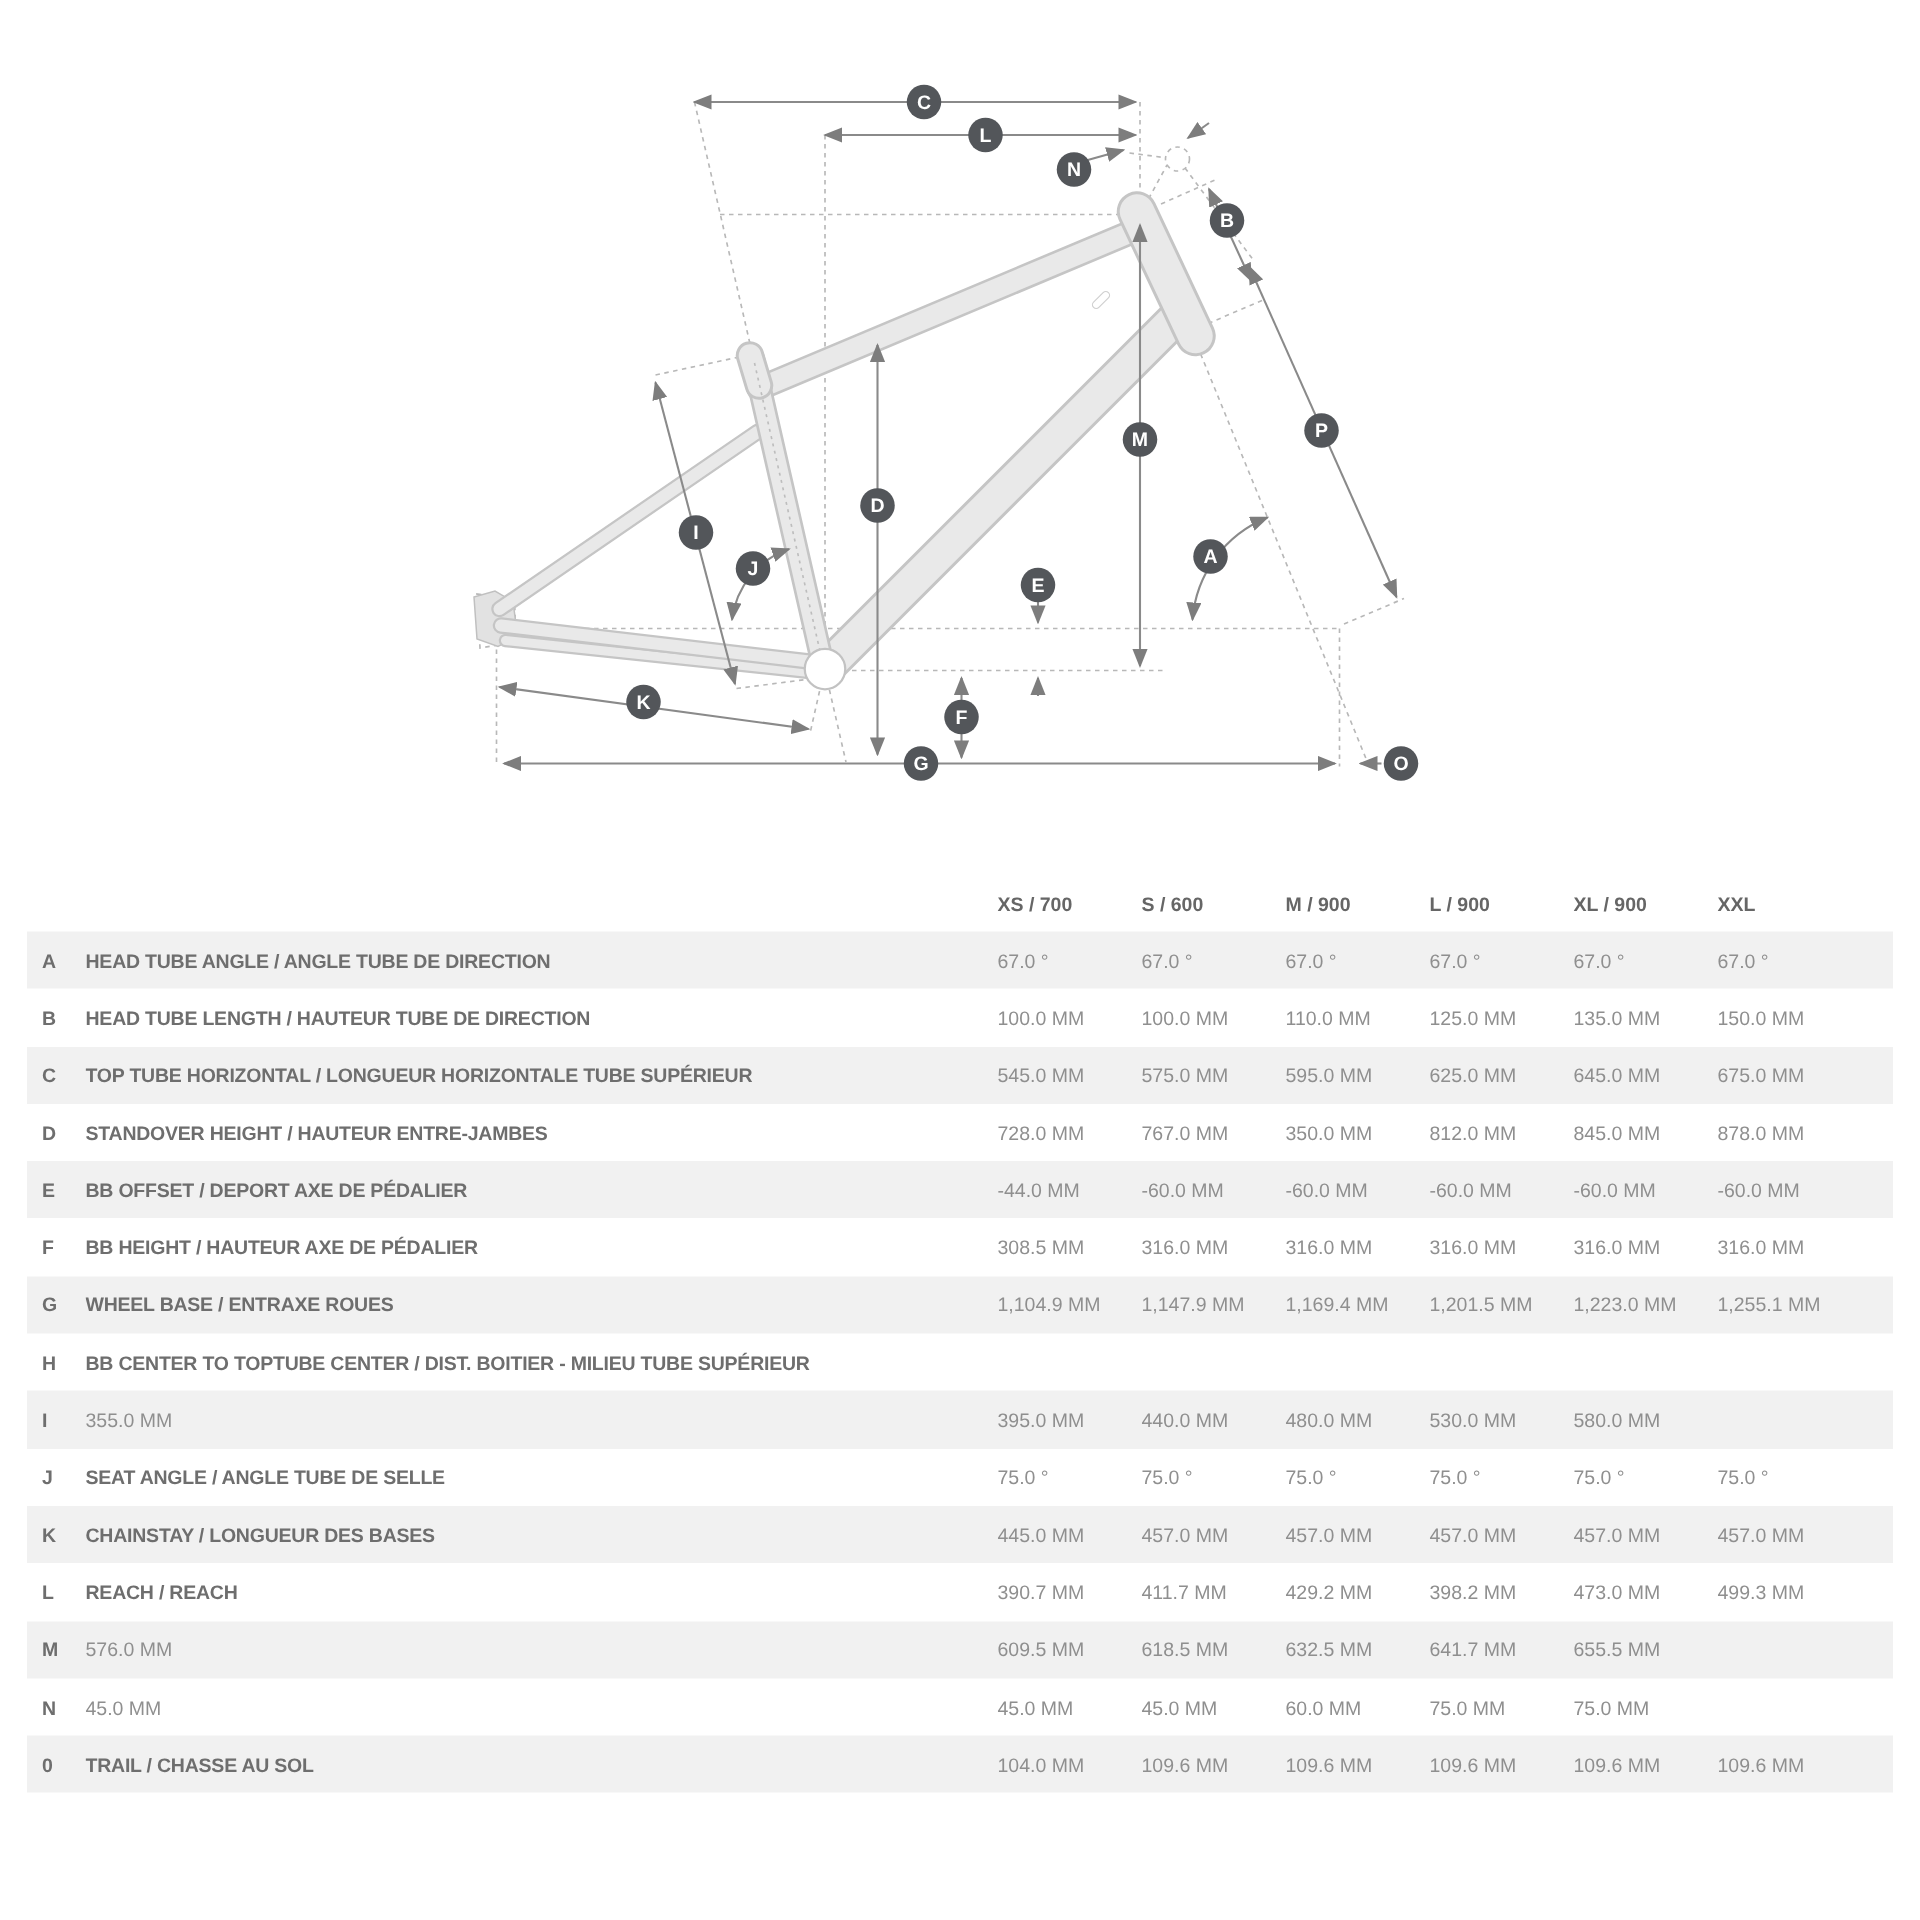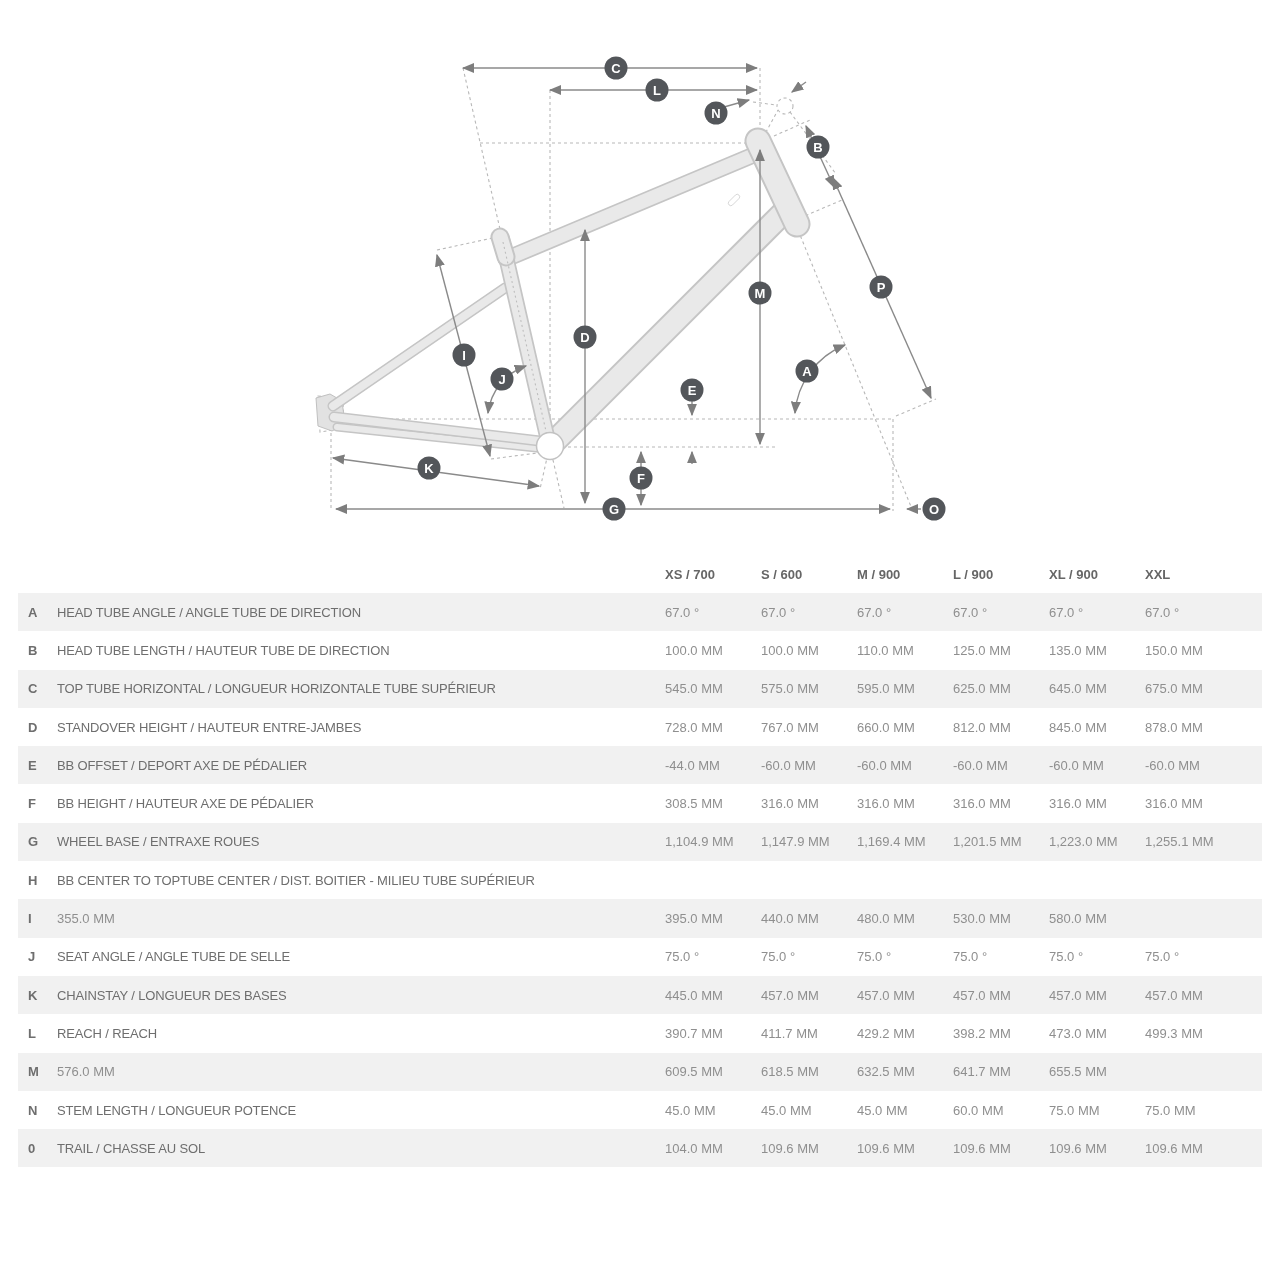--- a/index.html
+++ b/index.html
@@ -2,29 +2,29 @@
 <html><head>
 <meta charset="utf-8">
 <style>
   html,body{margin:0;padding:0;background:#ffffff;}
   body{width:1280px;height:1280px;position:relative;overflow:hidden;
        font-family:"Liberation Sans",sans-serif;}
   .stage{position:absolute;inset:0;}
   #diagram{position:absolute;left:0;top:0;}
 
   
-  .geo-table{position:absolute;left:18px;top:556px;width:1244px;font-size:13px;}
+  .geo-table{position:absolute;left:18px;top:584px;width:1244px;font-size:13px;}
   .trow{display:grid;grid-template-columns:39px 608px repeat(6,96px);
         align-items:center;height:38.3px;}
   .thead{height:37px;}
   .thead .cell{font-weight:bold;color:#666666;}
   .trow.stripe{background:#f1f1f1;}
   .cell{white-space:nowrap;overflow:hidden;}
   .key{padding-left:10px;font-weight:bold;color:#6e6e6e;}
-  .label{font-weight:normal;color:#6e6e6e;letter-spacing:-0.15px;}
+  .label{font-weight:bold;color:#6e6e6e;letter-spacing:-0.15px;}
   .val{color:#8f8f8f;}
 
   
   .dash{stroke:#b8b8b8;stroke-width:1.1;fill:none;stroke-dasharray:3,3;}
   .dim{stroke:#8a8a8a;stroke-width:1.4;fill:none;}
   .tube-o{stroke:#c5c5c5;fill:none;stroke-linecap:round;}
   .tube-i{stroke:#e9e9e9;fill:none;stroke-linecap:round;}
   .badge-txt{font-family:"Liberation Sans",sans-serif;font-size:13px;font-weight:bold;
              fill:#ffffff;text-anchor:middle;}
 </style>
@@ -219,21 +219,21 @@
           <div class="cell val">595.0 MM</div>
           <div class="cell val">625.0 MM</div>
           <div class="cell val">645.0 MM</div>
           <div class="cell val">675.0 MM</div>
         </div>
         <div class="trow">
           <div class="cell key">D</div>
           <div class="cell label">STANDOVER HEIGHT / HAUTEUR ENTRE-JAMBES</div>
           <div class="cell val">728.0 MM</div>
           <div class="cell val">767.0 MM</div>
-          <div class="cell val">660.0 MM</div>
+          <div class="cell val">350.0 MM</div>
           <div class="cell val">812.0 MM</div>
           <div class="cell val">845.0 MM</div>
           <div class="cell val">878.0 MM</div>
         </div>
         <div class="trow stripe">
           <div class="cell key">E</div>
           <div class="cell label">BB OFFSET / DEPORT AXE DE PÉDALIER</div>
           <div class="cell val">-44.0 MM</div>
           <div class="cell val">-60.0 MM</div>
           <div class="cell val">-60.0 MM</div>
@@ -314,21 +314,20 @@
           <div class="cell key">M</div>
           <div class="cell val">576.0 MM</div>
           <div class="cell val">609.5 MM</div>
           <div class="cell val">618.5 MM</div>
           <div class="cell val">632.5 MM</div>
           <div class="cell val">641.7 MM</div>
           <div class="cell val">655.5 MM</div>
         </div>
         <div class="trow">
           <div class="cell key">N</div>
-          <div class="cell label">STEM LENGTH / LONGUEUR POTENCE</div>
           <div class="cell val">45.0 MM</div>
           <div class="cell val">45.0 MM</div>
           <div class="cell val">45.0 MM</div>
           <div class="cell val">60.0 MM</div>
           <div class="cell val">75.0 MM</div>
           <div class="cell val">75.0 MM</div>
         </div>
         <div class="trow stripe">
           <div class="cell key">0</div>
           <div class="cell label">TRAIL / CHASSE AU SOL</div>

